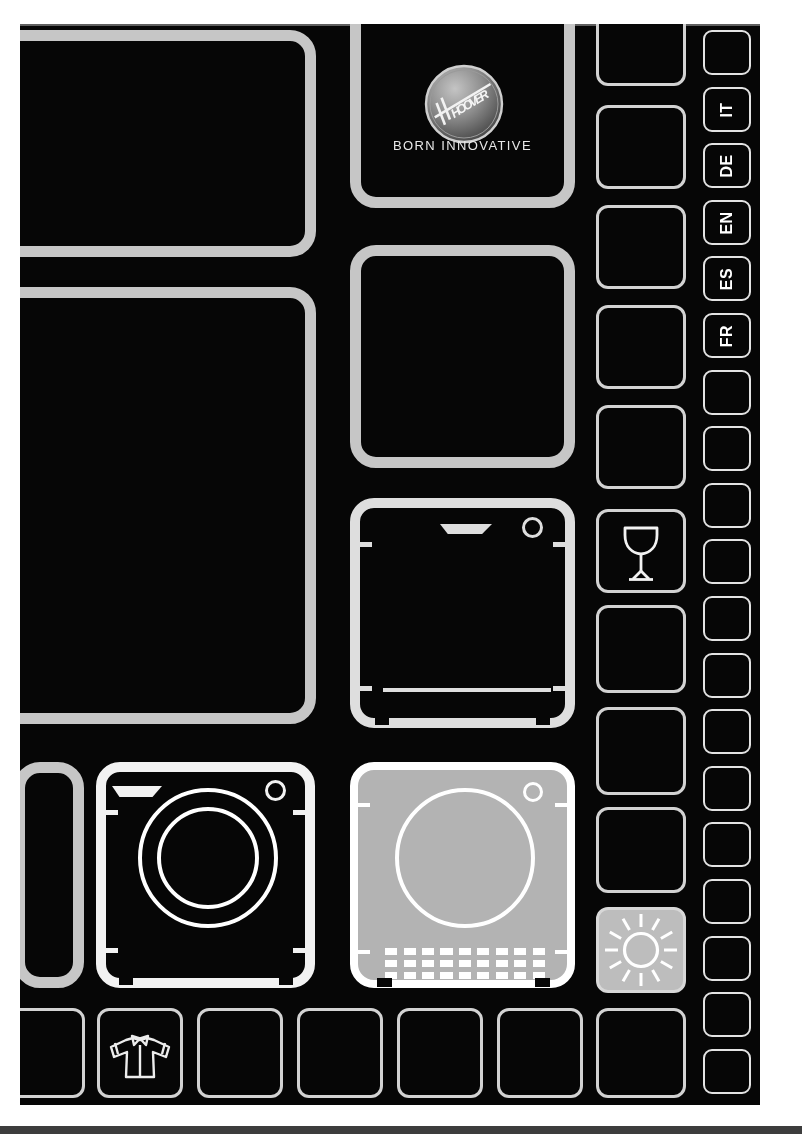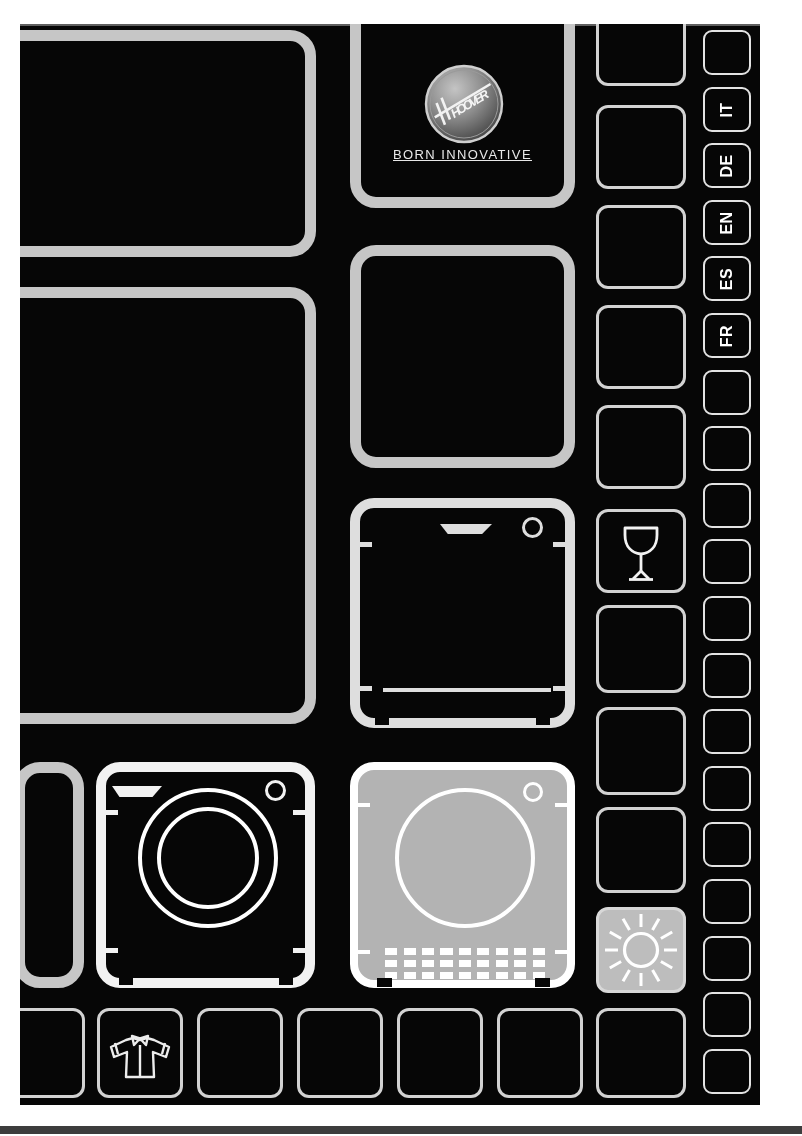--- a/index.html
+++ b/index.html
@@ -66,21 +66,21 @@
         </defs>
         <circle cx="40" cy="40" r="38" fill="url(#g1)" stroke="#cfcfcf" stroke-width="2.4"></circle>
         <circle cx="40" cy="40" r="34" fill="none" stroke="#9a9a9a" stroke-width="1"></circle>
         <g transform="rotate(-31 40 40)">
           <line x1="8" y1="36.5" x2="73" y2="36.5" stroke="#f2f2f2" stroke-width="2.6"></line>
           <line x1="17" y1="25" x2="13" y2="48" stroke="#f2f2f2" stroke-width="2.6"></line>
           <line x1="24" y1="23" x2="20" y2="46" stroke="#f2f2f2" stroke-width="2.6"></line>
           <text x="24" y="47" textLength="42" font-size="12.5" font-weight="bold" font-style="italic" fill="#f5f5f5" font-family="Liberation Sans, sans-serif">HOOVER</text>
         </g>
       </svg>
-      <div class="tagline" style="top:152px;text-decoration:underline;">BORN INNOVATIVE</div>
+      <div class="tagline" style="top:143px;">BORN INNOVATIVE</div>
     </div>
     <div class="t big" style="left:330px;top:221px;width:225px;height:223px;"></div>
 
     <div class="t dish" style="left:330px;top:474px;width:225px;height:230px;">
       <div>
         <div class="part trap" style="left:80px;top:16px;width:52px;height:10px;background:#dedede;"></div>
         <div class="part knob" style="left:162px;top:9px;width:21px;height:21px;border:3.5px solid #dedede;"></div>
         <div class="part" style="left:0;top:34px;width:12px;height:4.5px;background:#dedede;"></div>
         <div class="part" style="right:0;top:34px;width:12px;height:4.5px;background:#dedede;"></div>
         <div class="part" style="left:0;top:178px;width:12px;height:4.5px;background:#dedede;"></div>

